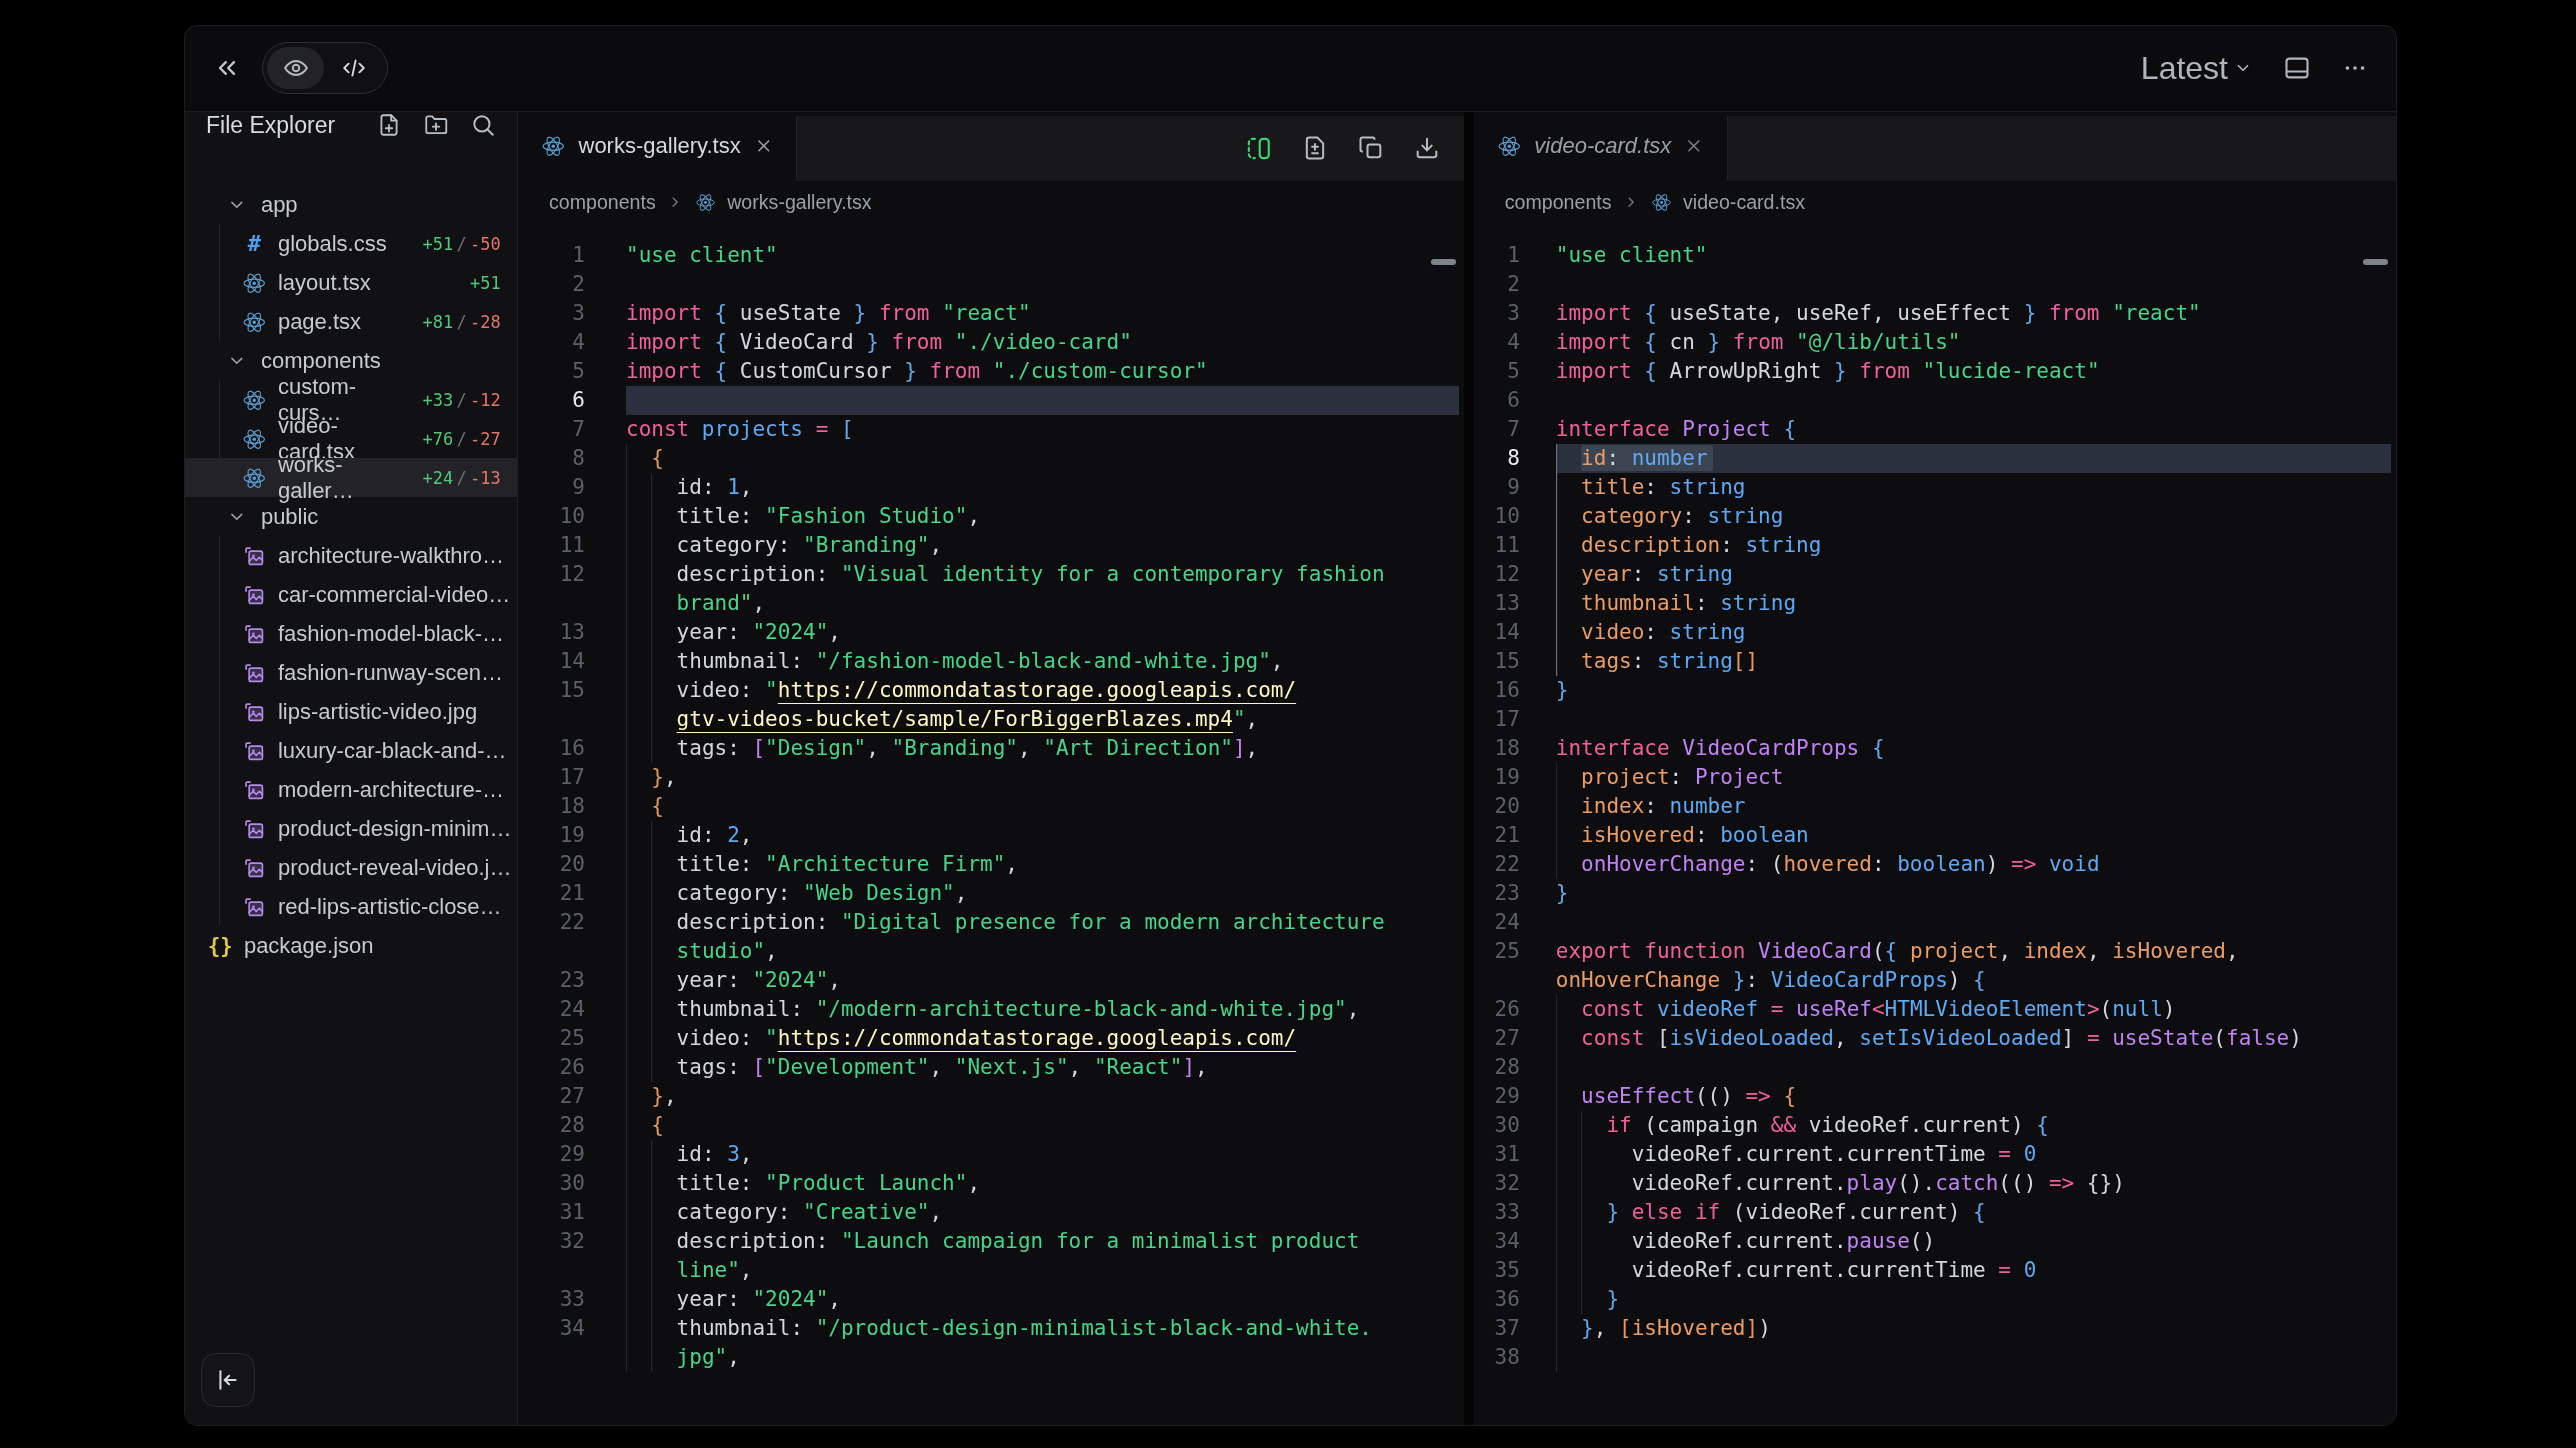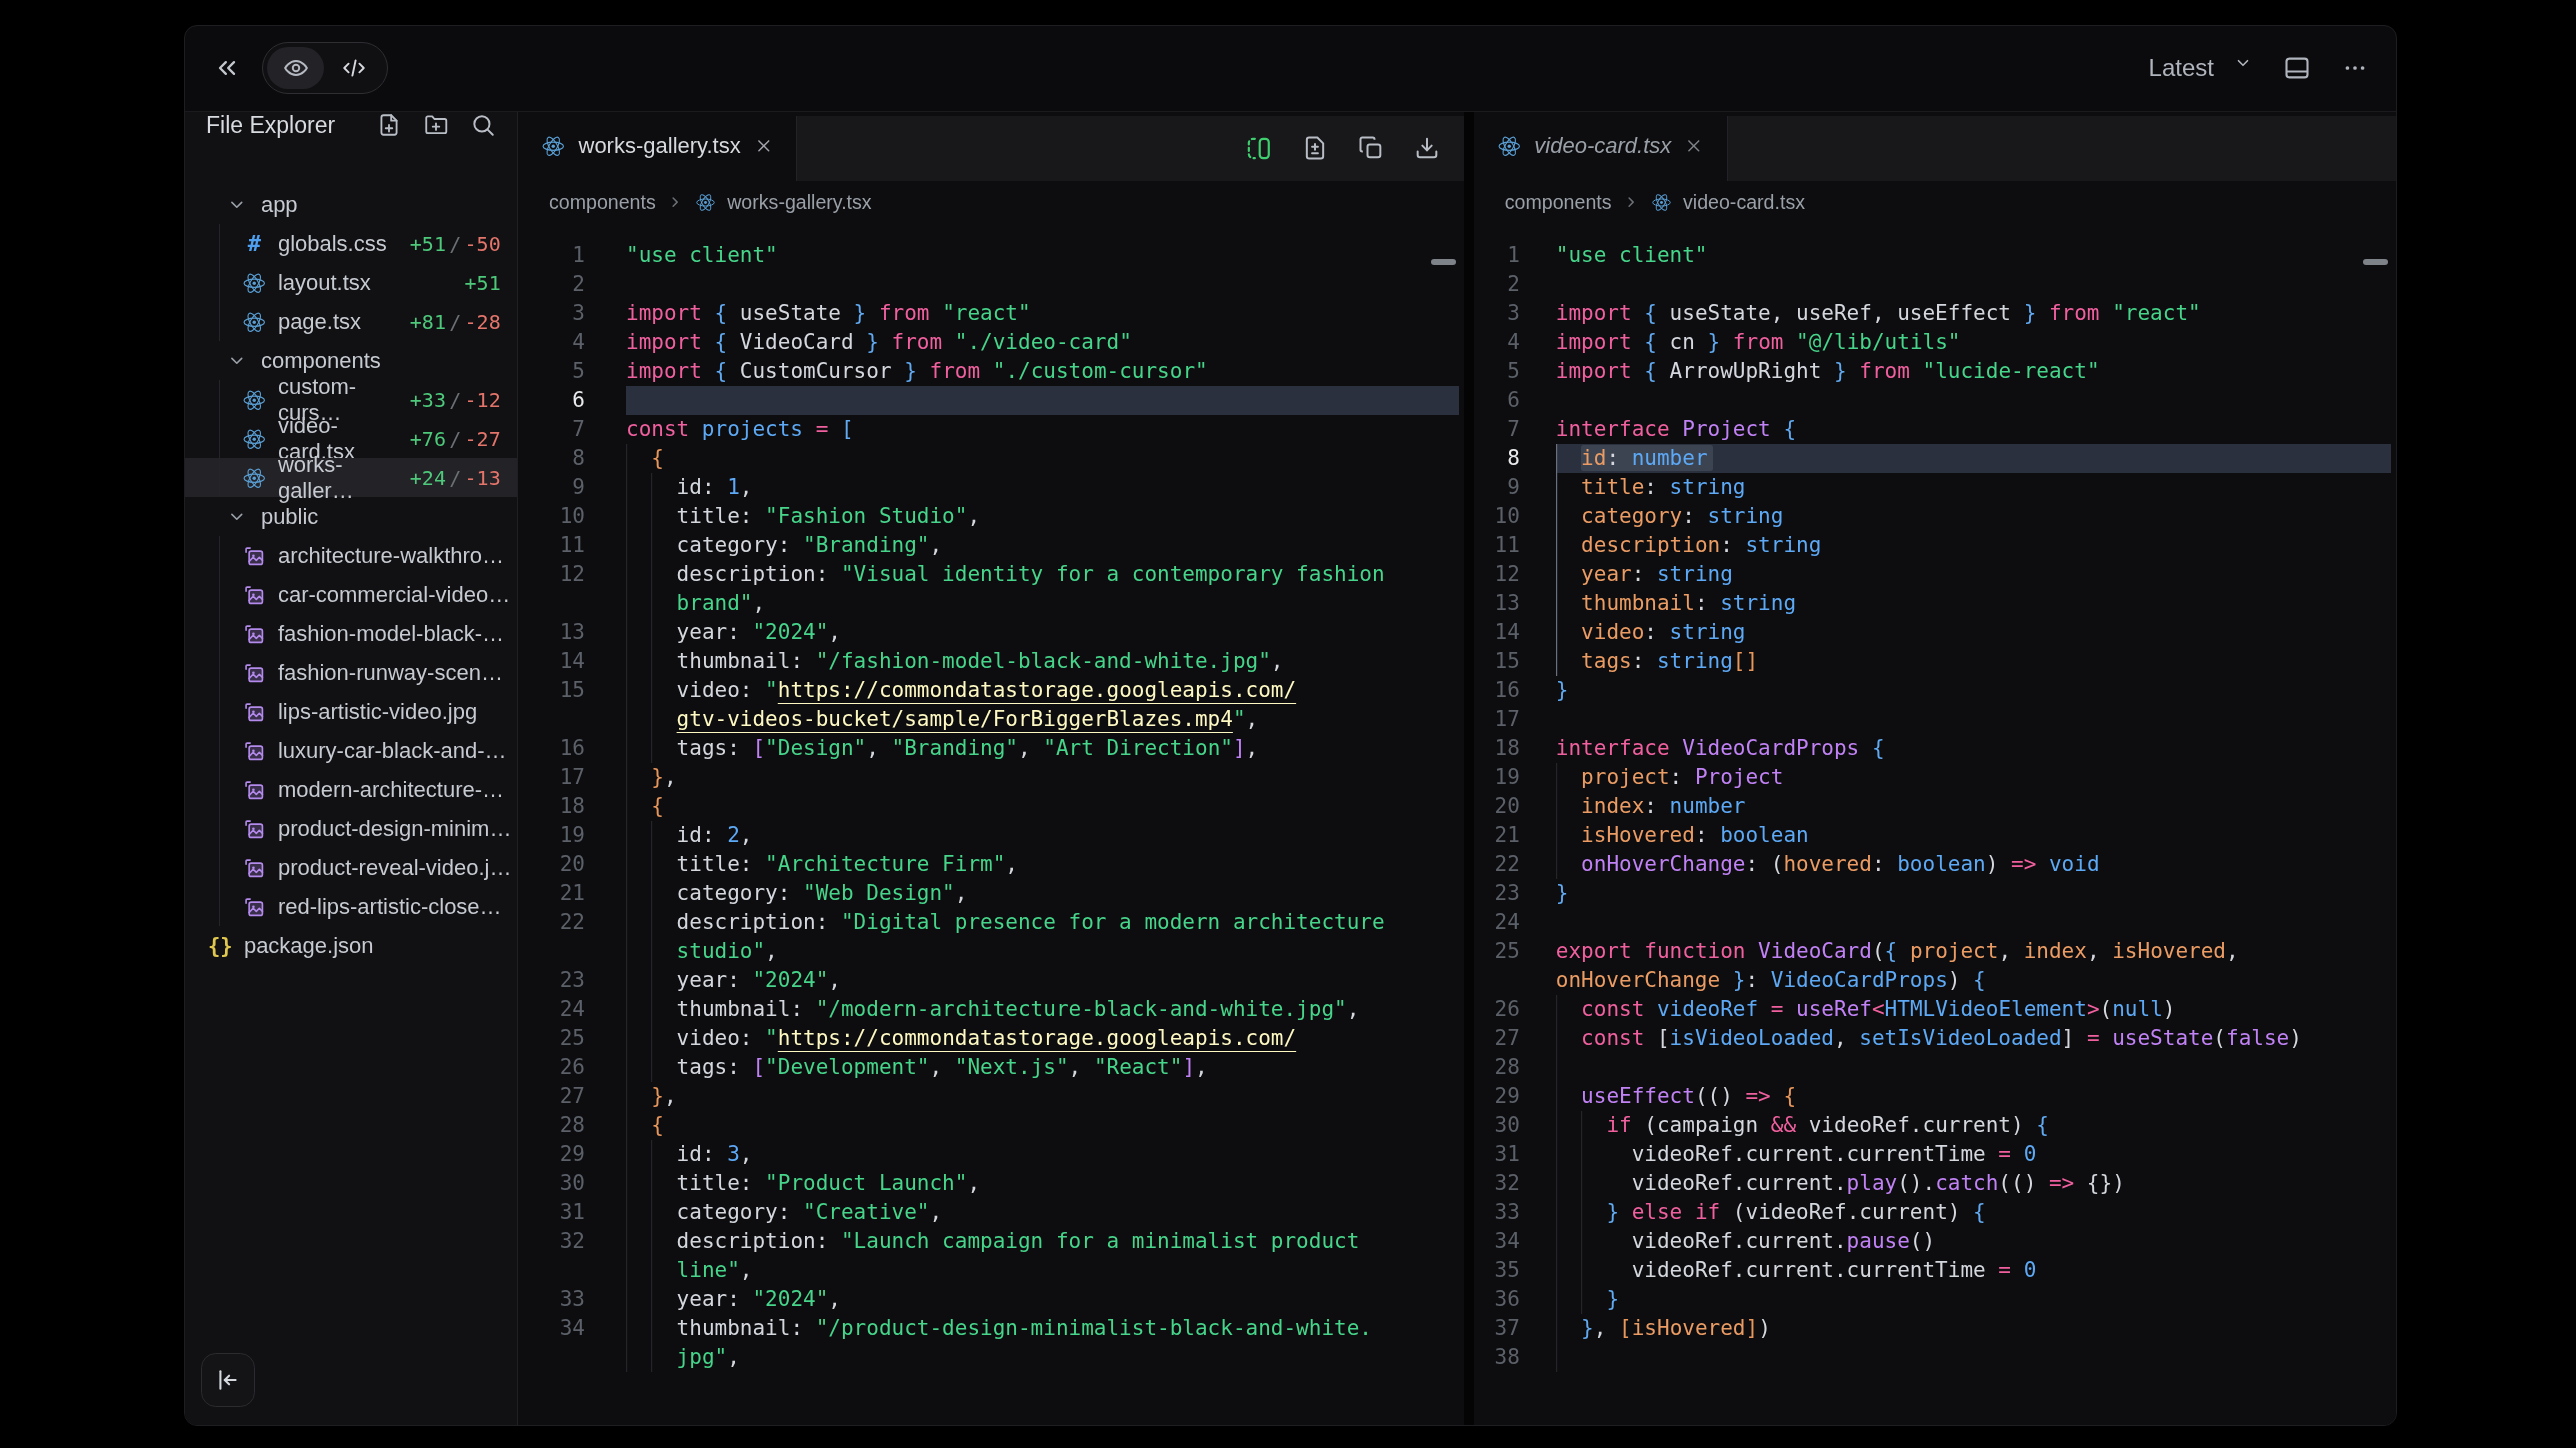--- a/index.html
+++ b/index.html
@@ -7,36 +7,36 @@
   .panel{position:absolute;left:184px;top:24.5px;width:2213px;height:1401px;background:#0b0b0d;
     border:0.8px solid #1e1e22;border-radius:13px;overflow:hidden;display:flex;flex-direction:column;box-sizing:border-box;}
   
   .toolbar{height:85px;flex:none;display:flex;align-items:center;padding:0 28px;border-bottom:0.8px solid #1b1b1f;}
   .icon-btn{display:flex;align-items:center;justify-content:center;cursor:pointer;}
   .seg-toggle{display:flex;align-items:center;margin-left:21px;border:0.8px solid #2e2e33;border-radius:28px;
     background:#101013;padding:4.1px;gap:1.6px;}
   .seg{width:57px;height:42px;border-radius:21px;display:flex;align-items:center;justify-content:center;}
   .seg.active{background:#222227;}
   .toolbar-right{margin-left:auto;display:flex;align-items:center;gap:31px;}
-  .latest{display:flex;gap:20px;color:#b0b5bd;font-size:24px;cursor:pointer;}
+  .latest{display:flex;align-items:center;gap:6px;color:#b0b5bd;font-size:32px;cursor:pointer;}
   
   .main{flex:1;display:flex;min-height:0;}
   
   .sidebar{width:332px;flex:none;background:#111114;border-right:0.8px solid #202024;display:flex;flex-direction:column;position:relative;}
   .sb-header{height:69px;flex:none;display:flex;align-items:flex-start;padding:0 21px;}
   .sb-title{color:#d8dbdf;font-size:23px;}
   .sb-icons{margin-left:auto;display:flex;gap:21px;}
   .tree{flex:1;overflow:hidden;padding-top:4.9px;}
   .trow{height:39px;display:flex;align-items:center;position:relative;cursor:pointer;color:#c6cad1;font-size:22px;}
   .trow.folder{padding-left:40px;gap:11.4px;}
   .trow.lvl1{padding-left:57px;gap:11.4px;}
   .trow.lvl0file{padding-left:23px;gap:11.4px;}
   .trow.lvl1::before{content:'';position:absolute;left:34px;top:0;bottom:0;width:0.8px;background:#242429;}
   .trow.selected{background:#232327;}
-  .trow .diff{margin-left:auto;margin-right:16.3px;font-family:"DejaVu Sans Mono",monospace;font-size:20px;display:flex;gap:3.3px;}
+  .trow .diff{margin-left:auto;margin-right:16.3px;font-family:"DejaVu Sans Mono",monospace;font-size:17px;display:flex;gap:3.3px;}
   .dadd{color:#4ec97b;} .dsep{color:#6b7075;} .ddel{color:#e4756b;}
   .fi{width:24.5px;height:24.5px;flex:none;display:flex;align-items:center;justify-content:center;}
   .fi.css{color:#4f9ff0;font-size:22px;font-weight:700;font-family:"DejaVu Sans Mono",monospace;}
   .fi.json{color:#e0c84f;font-size:20.4px;font-weight:700;font-family:"DejaVu Sans Mono",monospace;}
   .sb-bottom{flex:none;padding:14.7px 16.3px 18px;}
   .collapse-btn{width:52px;height:52px;border:0.8px solid #2b2b30;border-radius:14.7px;background:#141417;
     display:flex;align-items:center;justify-content:center;cursor:pointer;}
   
   .editor{display:flex;flex-direction:column;min-width:0;background:#0d0d0f;}
   .ed1{width:946px;flex:none;}

